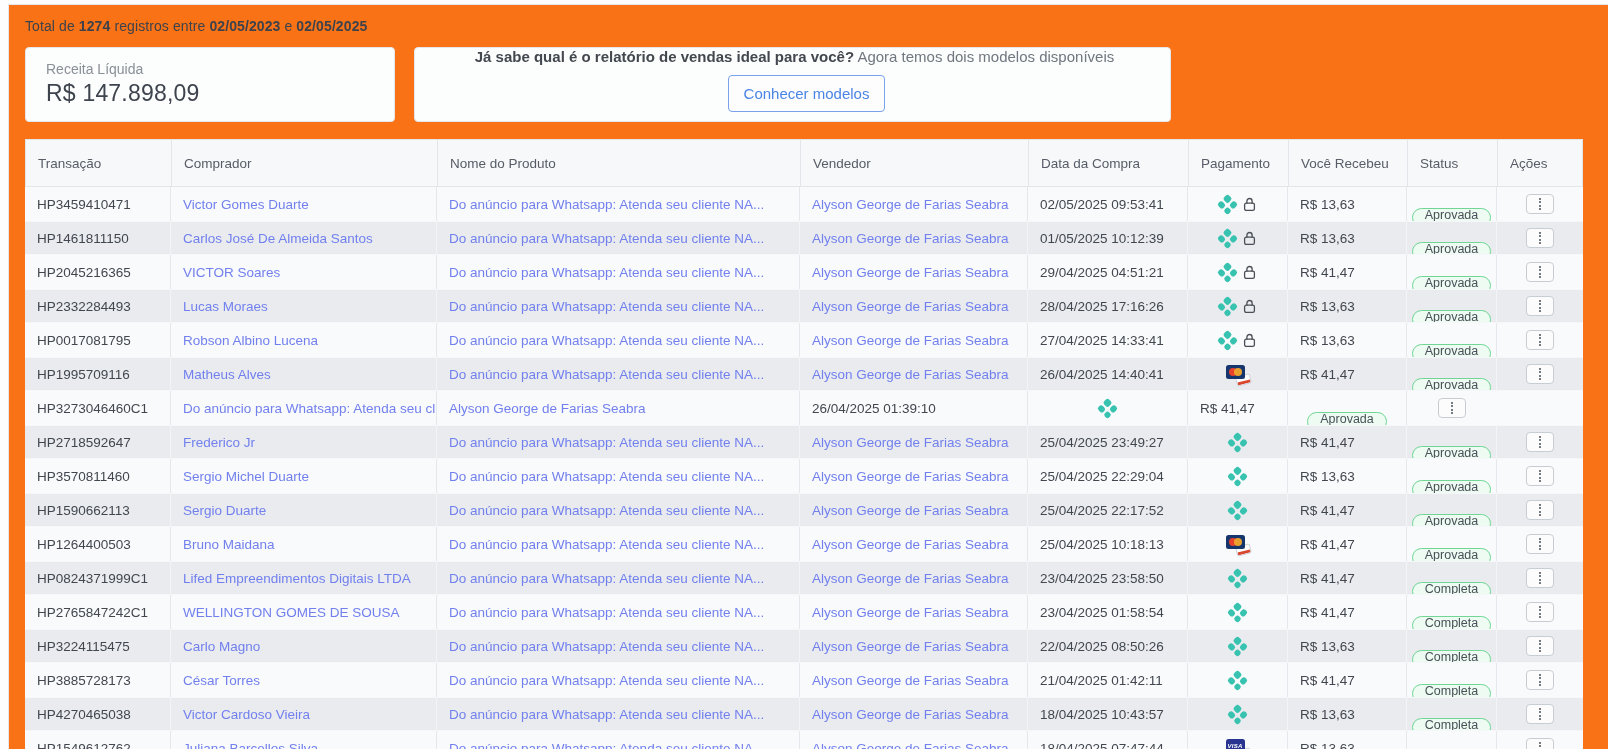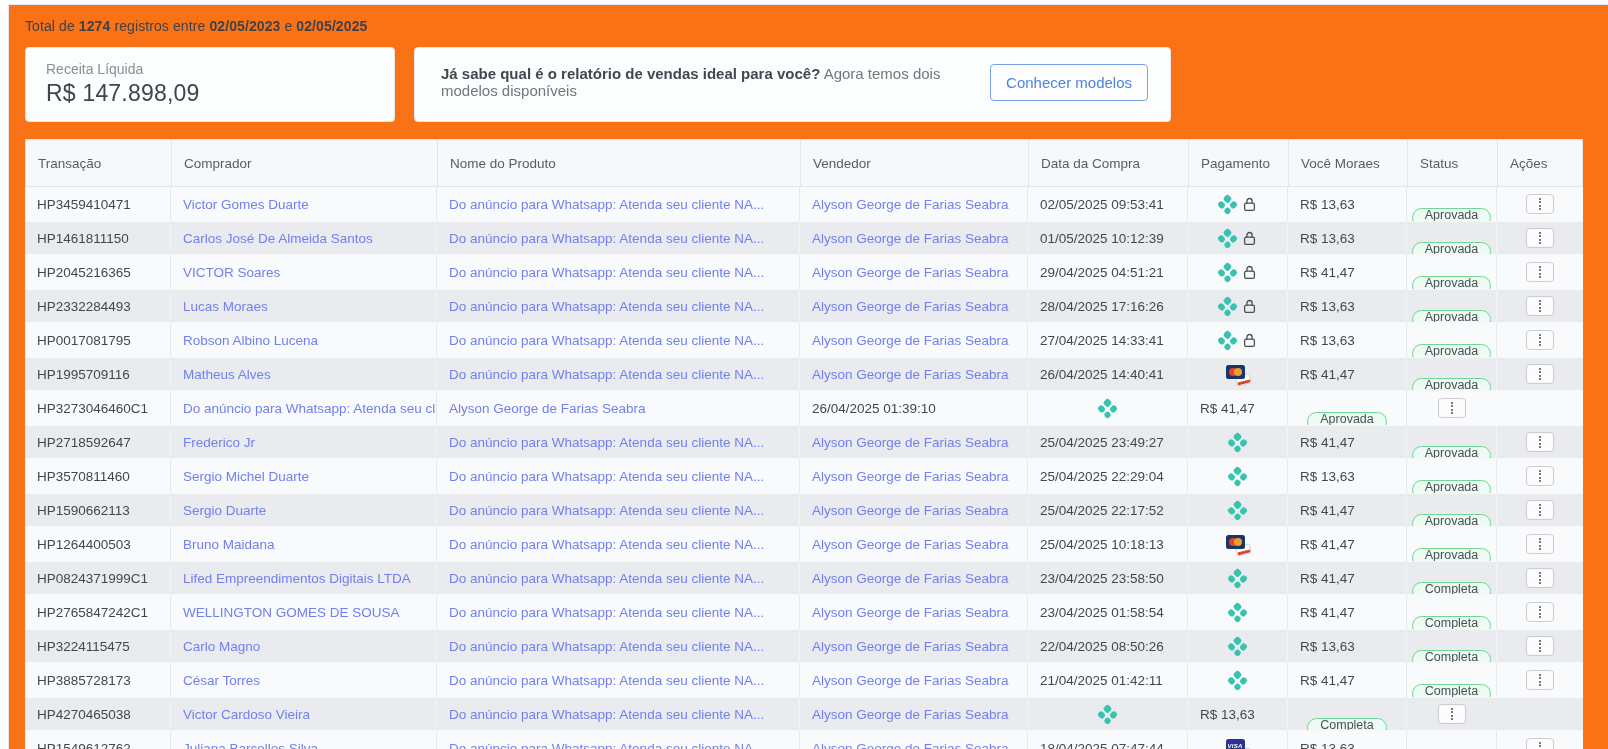--- a/index.html
+++ b/index.html
@@ -12,21 +12,21 @@
   
   .summary { font-size:14px; color:#3d424b; letter-spacing:.1px; }
   .summary b { font-weight:700; }
 
   
   .cards { display:flex; gap:19px; margin-top:13px; align-items:center; }
   .card { background:#fcfdfd; border:1px solid #e4e6eb; border-radius:4px; height:75px; }
   .revenue-card { width:370px; padding:13px 20px; }
   .revenue-label { font-size:14px; color:#8a9097; margin-bottom:3px; }
   .revenue-value { font-size:23px; color:#3e444e; font-weight:400; letter-spacing:.2px; }
-  .banner-card { width:757px; display:flex; align-items:center; padding:0 22px 5px 26px; gap:10px; }
+  .banner-card { width:757px; display:flex; align-items:center; padding:0 22px 5px 26px; gap:10px;flex-direction:column; }
   .banner-text { font-size:15px; color:#70777f; }
   .banner-text b { color:#43484f; font-weight:700; }
   .banner-btn { margin-left:24px; flex:none; background:#fdfdfe; border:1px solid #7aa2ec;
     color:#4a84e4; font-size:15px; font-family:inherit; border-radius:4px;
     padding:9px 15px; cursor:pointer; white-space:nowrap; }
 
   
   .table { margin-top:17px; width:1558px; }
   .trow, .thead {
     display:grid;
@@ -111,21 +111,21 @@
   </div>
 
   <div class="table">
     <div class="thead">
       <div class="hcell">Transação</div>
       <div class="hcell">Comprador</div>
       <div class="hcell">Nome do Produto</div>
       <div class="hcell">Vendedor</div>
       <div class="hcell">Data da Compra</div>
       <div class="hcell">Pagamento</div>
-      <div class="hcell">Você Moraes</div>
+      <div class="hcell">Você Recebeu</div>
       <div class="hcell">Status</div>
       <div class="hcell">Ações</div>
     </div>
     <div class="tbody">
         <div class="trow">
           <div class="cell">HP3459410471</div>
           <div class="cell link">Victor Gomes Duarte</div>
           <div class="cell link">Do anúncio para Whatsapp: Atenda seu cliente NA...</div>
           <div class="cell link">Alyson George de Farias Seabra</div>
           <div class="cell">02/05/2025 09:53:41</div>
@@ -587,20 +587,21 @@
                 <i></i>
               </span>
             </button>
           </div>
         </div>
         <div class="trow alt">
           <div class="cell">HP4270465038</div>
           <div class="cell link">Victor Cardoso Vieira</div>
           <div class="cell link">Do anúncio para Whatsapp: Atenda seu cliente NA...</div>
           <div class="cell link">Alyson George de Farias Seabra</div>
+          <div class="cell">18/04/2025 10:43:57</div>
           <div class="cell c-pay">
             <span class="pix">
               <i></i>
               <i></i>
               <i></i>
               <i></i>
             </span>
           </div>
           <div class="cell">R$ 13,63</div>
           <div class="cell c-status">

